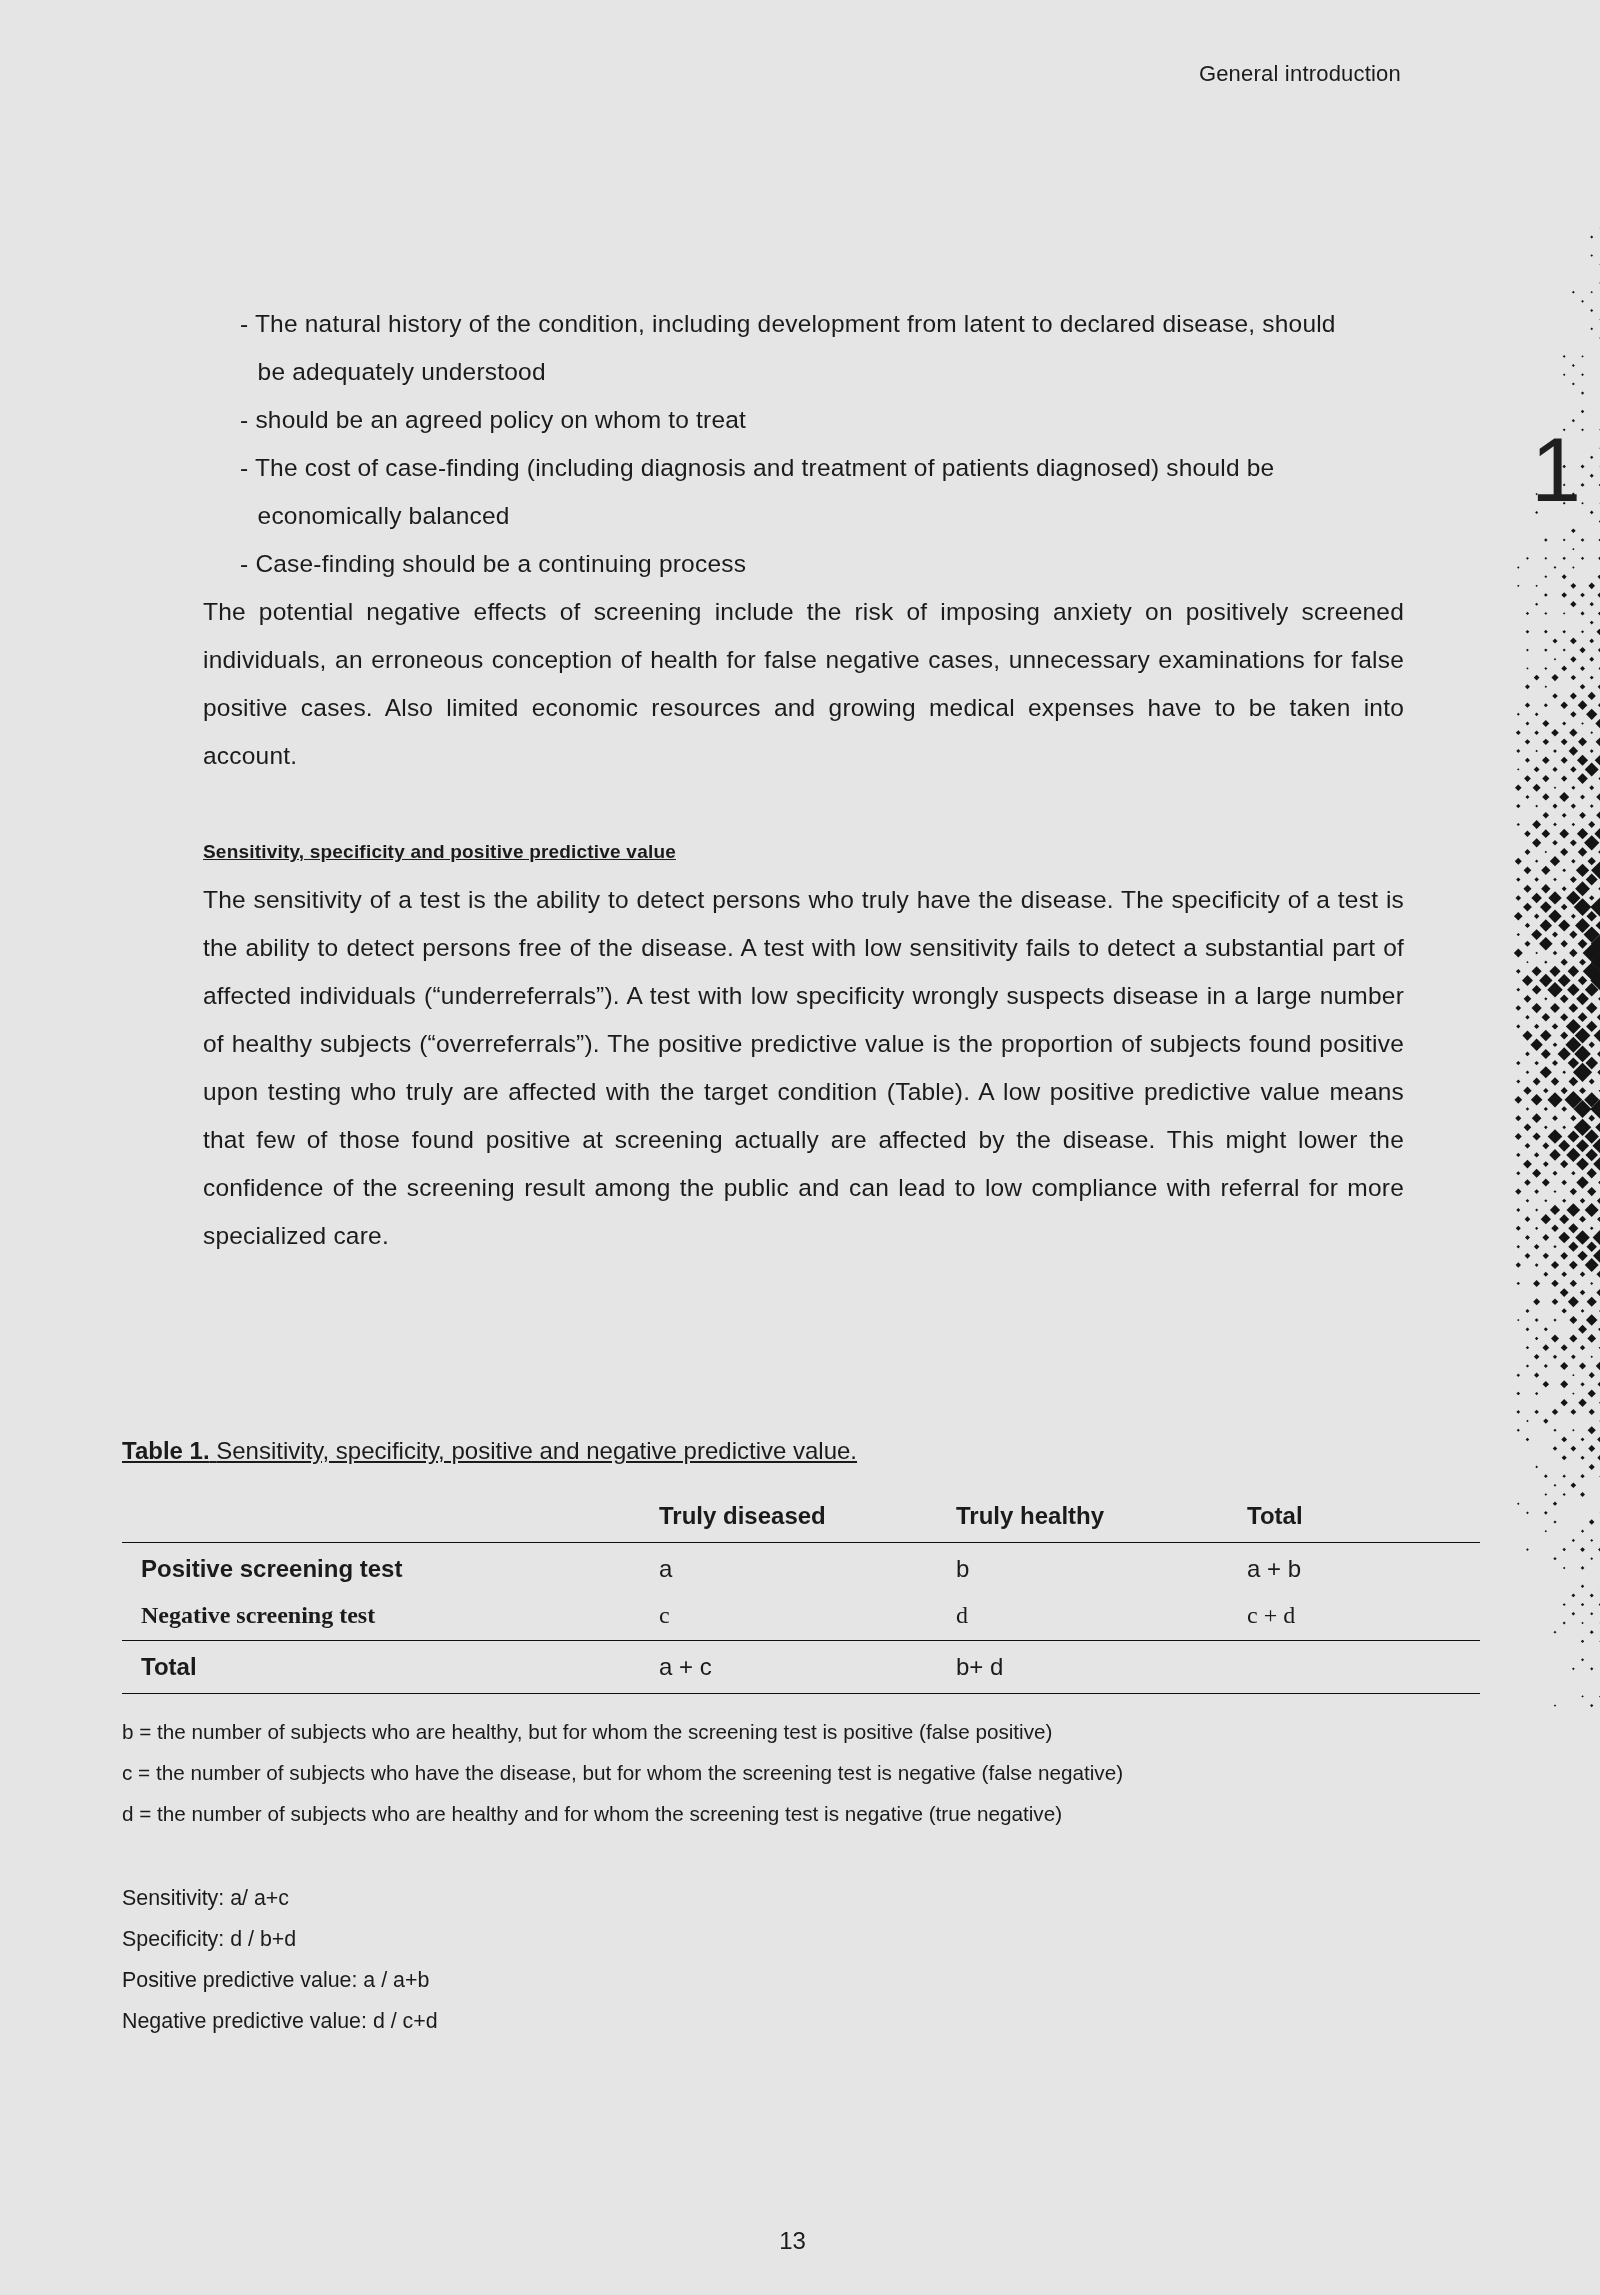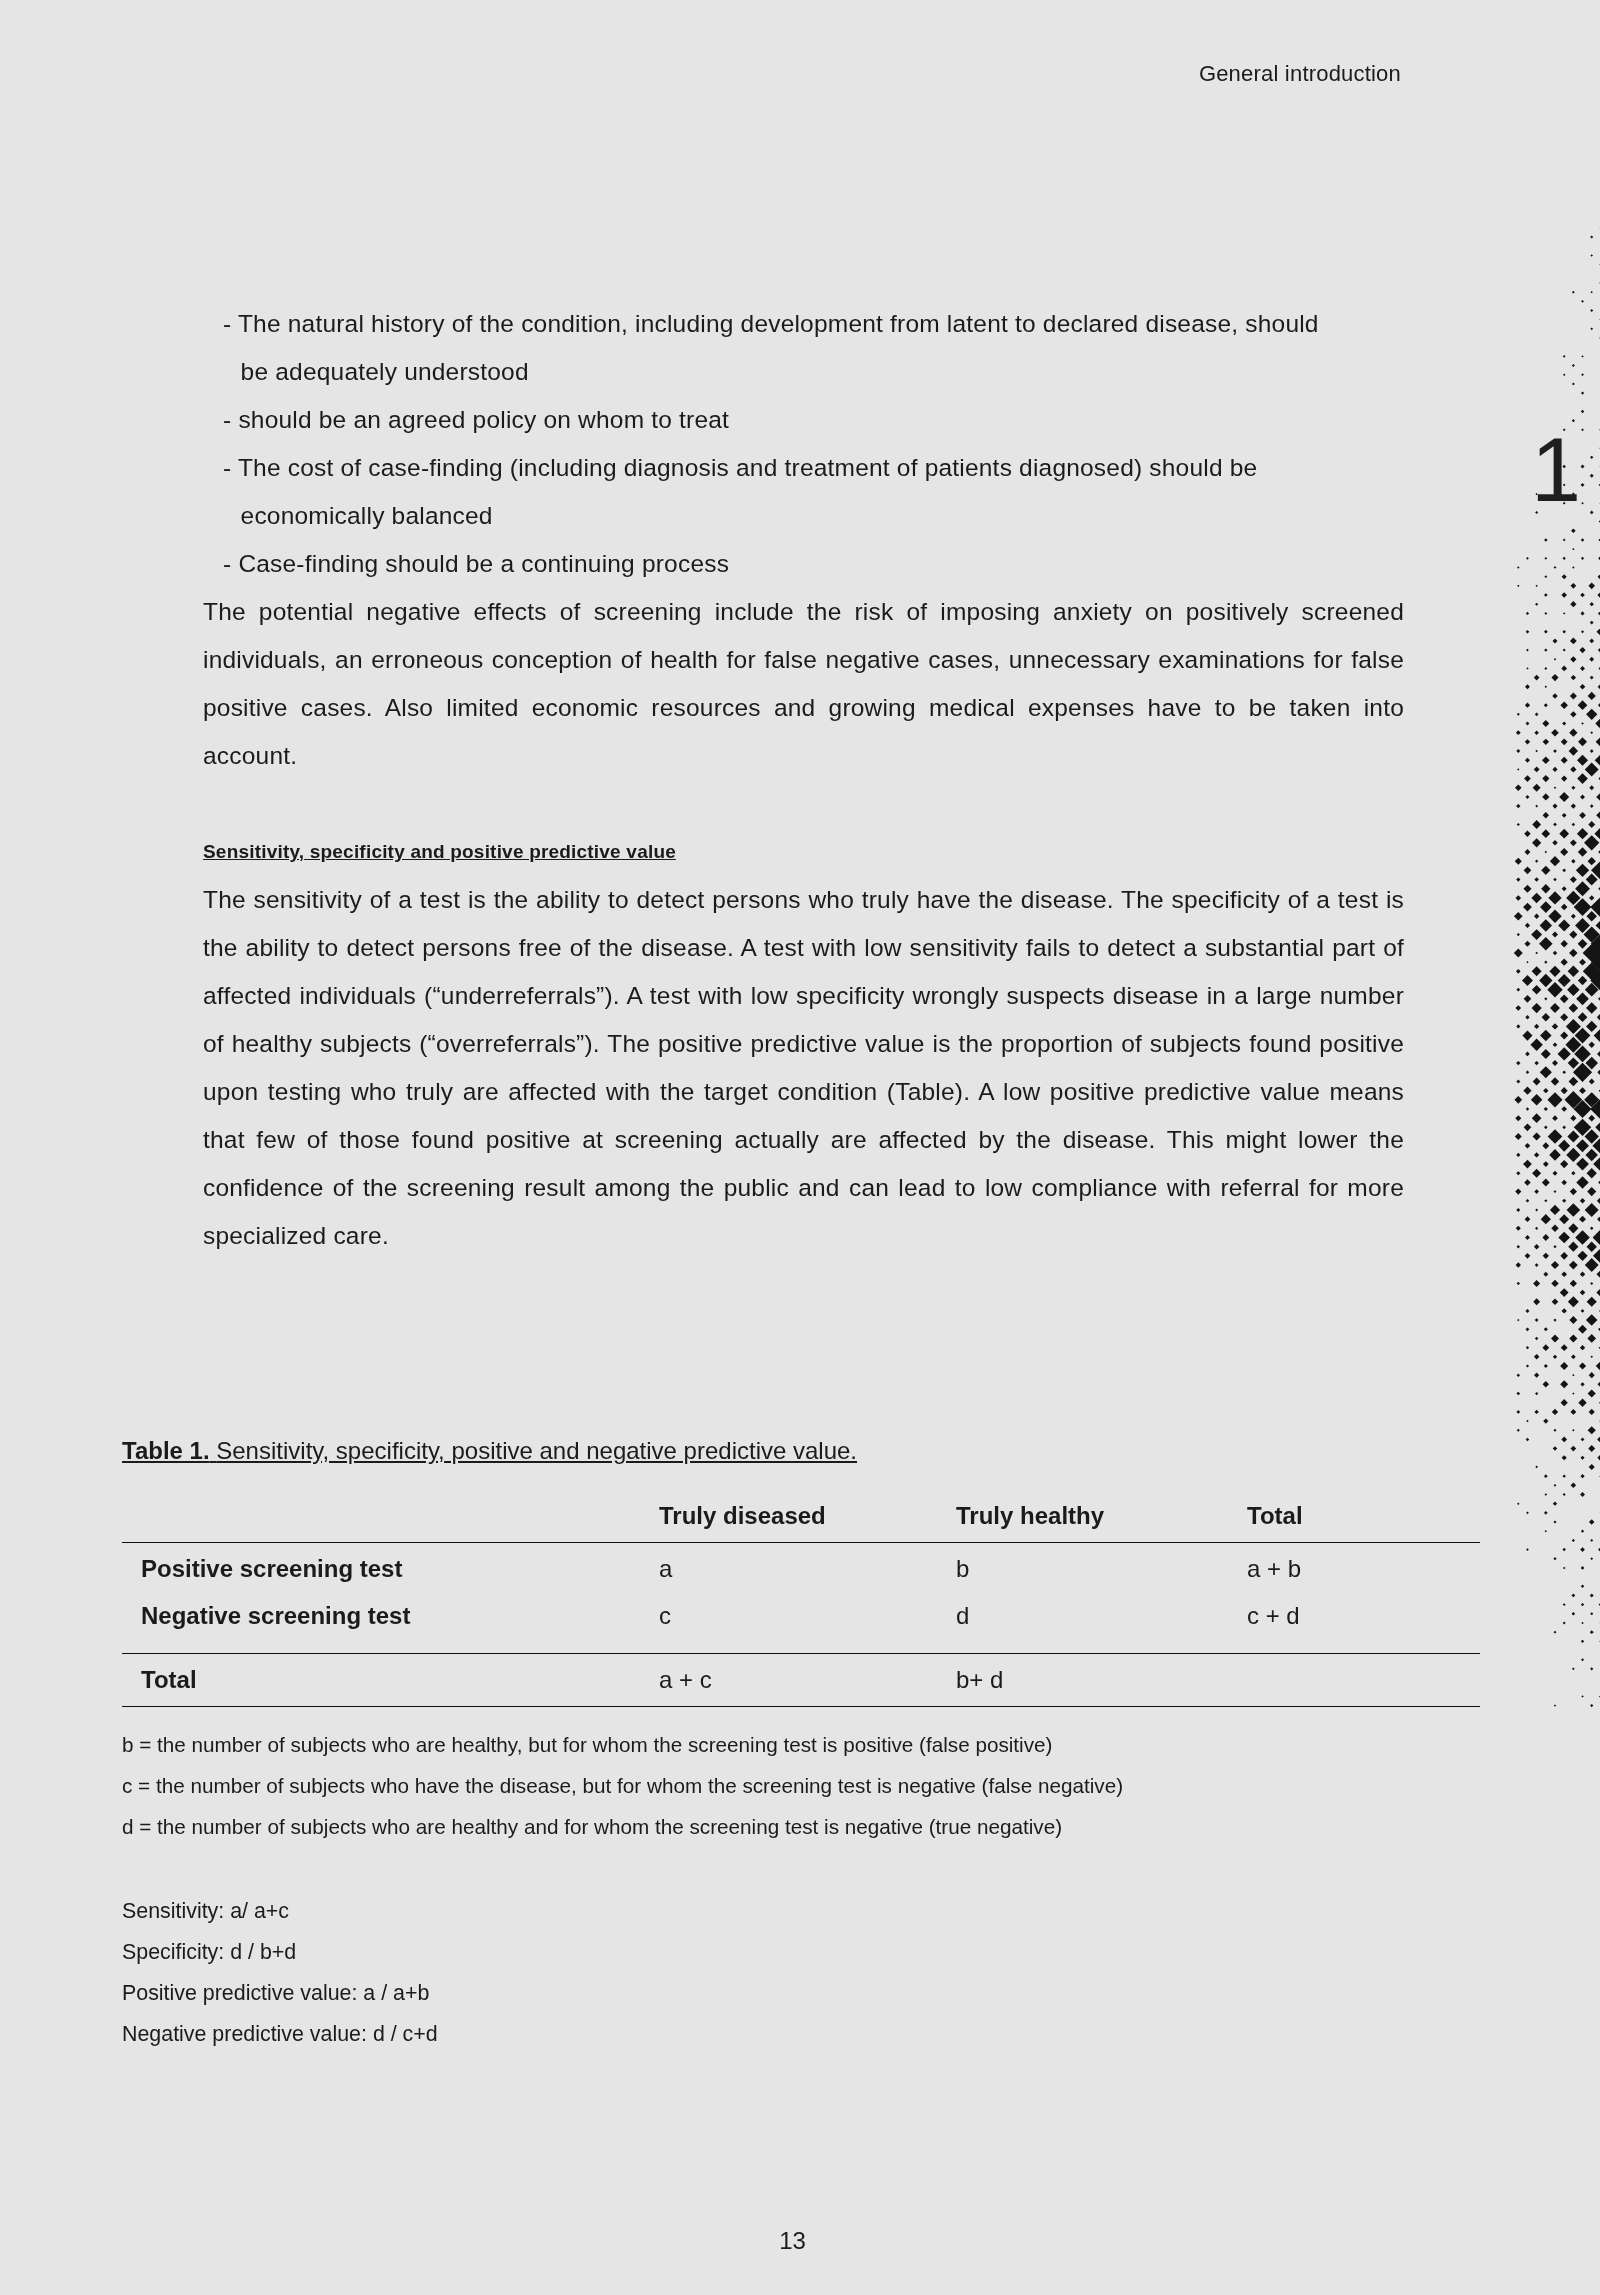--- a/index.html
+++ b/index.html
@@ -37,42 +37,42 @@
   }
   .content {
     position: absolute;
     left: 203px;
     top: 300px;
     width: 1201px;
     font-size: 24.5px;
     line-height: 48px;
     letter-spacing: 0.2px;
   }
-  .list { margin-left: 20px; max-width: 1101px; }
+  .list { margin-left: 37px; max-width: 1101px; }
   .li { padding-left: 17.6px; text-indent: -17.6px; }
   .para { text-align: justify; }
   .subhead { margin-top: 48px; font-size: 19px; font-weight: 700; text-decoration: underline; }
   .tableblock {
     position: absolute;
     left: 122px;
     top: 1437px;
     width: 1358px;
     font-size: 24px;
   }
   .caption { margin-bottom: 34px; text-decoration: underline; }
   .caption .b { font-weight: 700; }
   .tr {
     display: grid;
     grid-template-columns: 537px 297px 291px 1fr;
     align-items: end;
   }
   .tr .label { padding-left: 19px; font-weight: 700; }
   .tr.head { font-weight: 700; padding: 3.1px 0 12.2px 0; border-bottom: 1.5px solid #111; }
   .tr.body { padding: 12.2px 0 6.1px 0; }
-  .tr.rule { border-bottom: 1.5px solid #111; padding-bottom: 23px; }
+  .tr.rule { border-bottom: 1.5px solid #111; padding-bottom: 11px; font-family: Liberation Serif, serif; }
   .tr.totalrow { padding: 12.2px 0 12.2px 0; border-bottom: 1.5px solid #111; }
   .footnotes { margin-top: 17px; font-size: 20.7px; line-height: 41px; }
   .formulas { margin-top: 44px; font-size: 21.4px; line-height: 41px; }
   .pagenum {
     position: absolute;
     left: 0;
     right: 16px;
     bottom: 40px;
     text-align: center;
     font-size: 24px;

